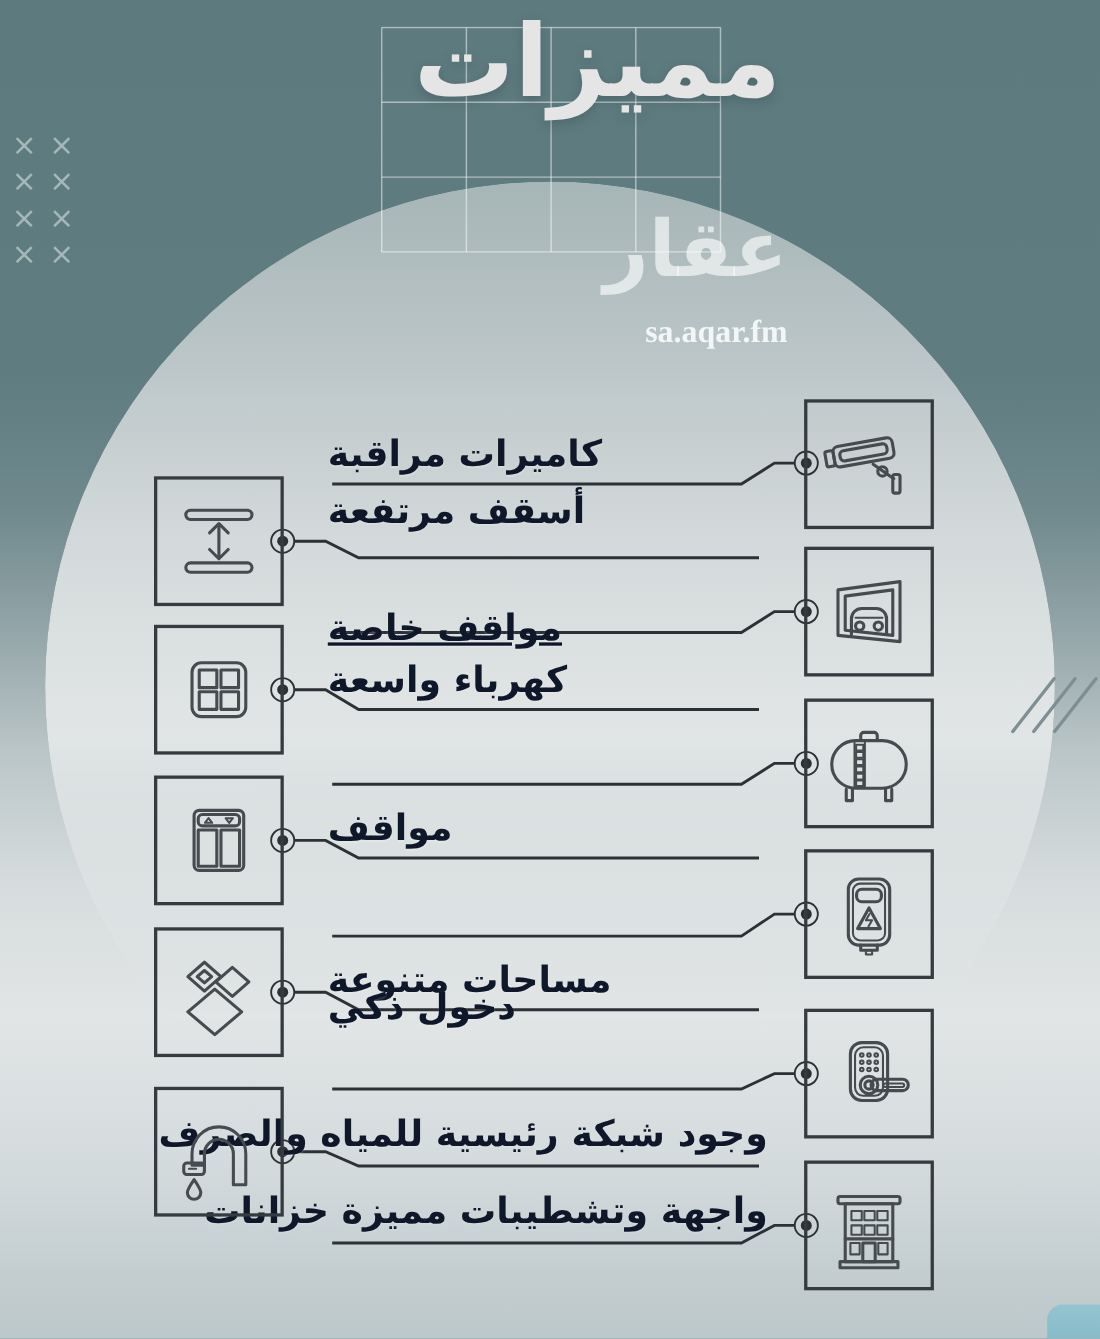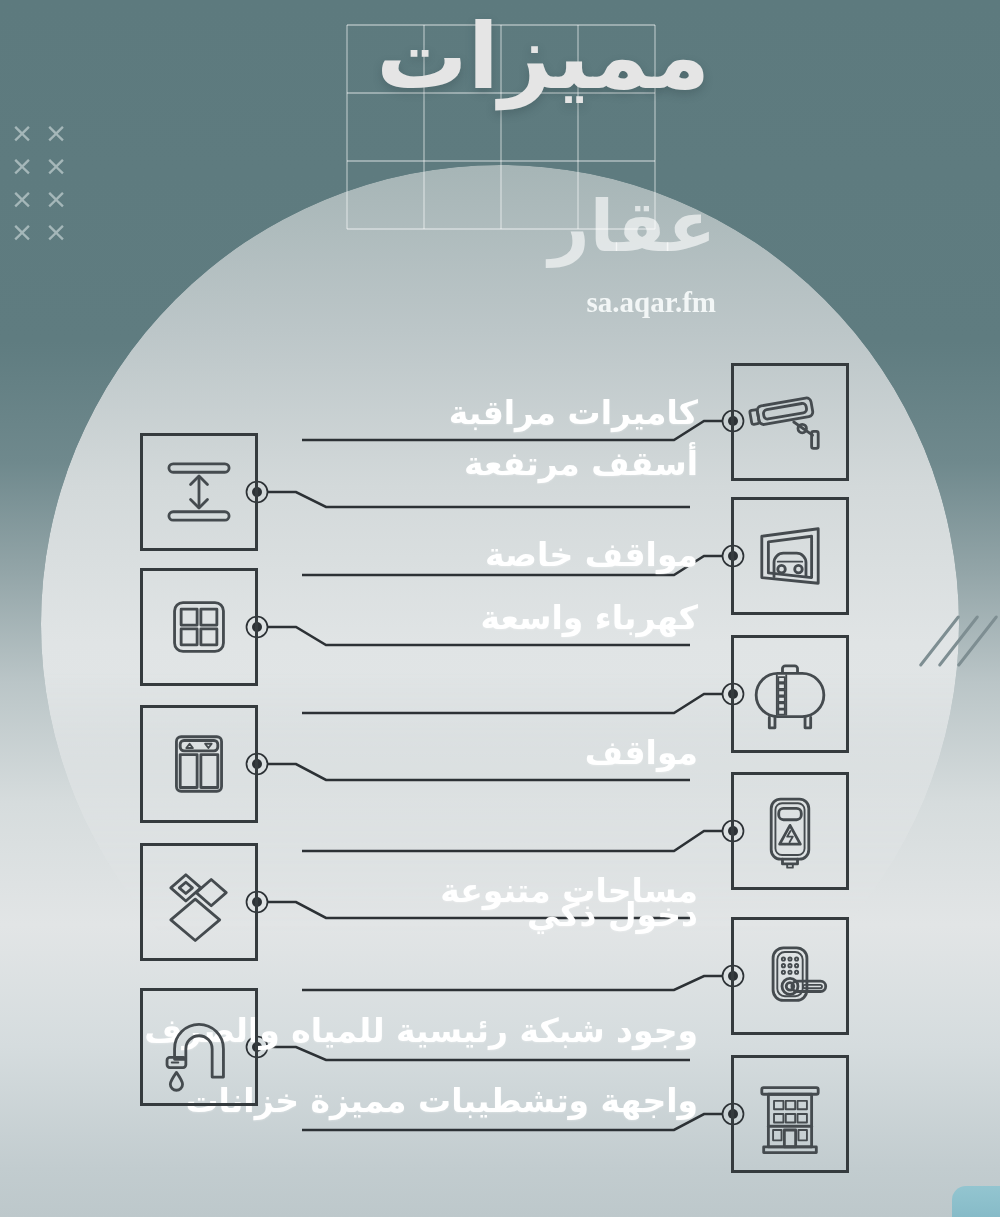--- a/index.html
+++ b/index.html
@@ -67,22 +67,22 @@
     font-size:29px;color:#f2f6f6;margin-top:20px;
   }
   
   .connectors{position:absolute;left:0;top:0;}
   .connectors path.lead{fill:none;stroke:#2c3135;stroke-width:2.6;}
   .connectors circle.dot{fill:#2c3135;}
   .connectors circle.ring{fill:none;stroke:#2c3135;stroke-width:1.7;}
   
   .feature-label{
     position:absolute;left:298px;width:400px;height:46px;line-height:46px;
-    text-align:right;white-space:nowrap;
-    font-weight:bold;font-size:33px;color:#ffffff;
+    text-align:left;white-space:nowrap;
+    font-weight:bold;font-size:33px;color:#0f172a;
     text-shadow:0 1px 2px rgba(255,255,255,0.25);
   }
   .feature-label.small{font-size:33px;}
   
   .icon-box{
     position:absolute;width:118px;height:118px;box-sizing:border-box;
     border:3px solid #353b3e;
     display:flex;align-items:center;justify-content:center;
   }
   .icon-box svg{width:94px;height:94px;}
@@ -92,21 +92,21 @@
   }
   .icon-box svg .thin{stroke-width:2;}
   
   .b-l1{left:140px;top:433px;} .b-l2{left:140px;top:568px;}
   .b-l3{left:140px;top:705px;} .b-l4{left:140px;top:843px;}
   .b-l5{left:140px;top:988px;}
   .b-r1{left:731px;top:363px;} .b-r2{left:731px;top:497px;}
   .b-r3{left:731px;top:635px;} .b-r4{left:731px;top:772px;}
   .b-r5{left:731px;top:917px;} .b-r6{left:731px;top:1055px;}
   
-  .f0{top:390px;} .f1{top:441px;} .f2{top:532px;} .f3{top:595px;}
+  .f0{top:390px;} .f1{top:441px;} .f2{top:548px;text-decoration:underline;} .f3{top:595px;}
   .f4{top:663px;} .f5{top:730px;} .f6{top:801px;} .f7{top:868px;}
   .f8{top:892px;} .f9{top:1008px;} .f10{top:1078px;}
 </style>
 </head>
 <body>
 
 <div class="poster">
   <div class="bg-base"></div>
   <div class="bg-circle"></div>
 

